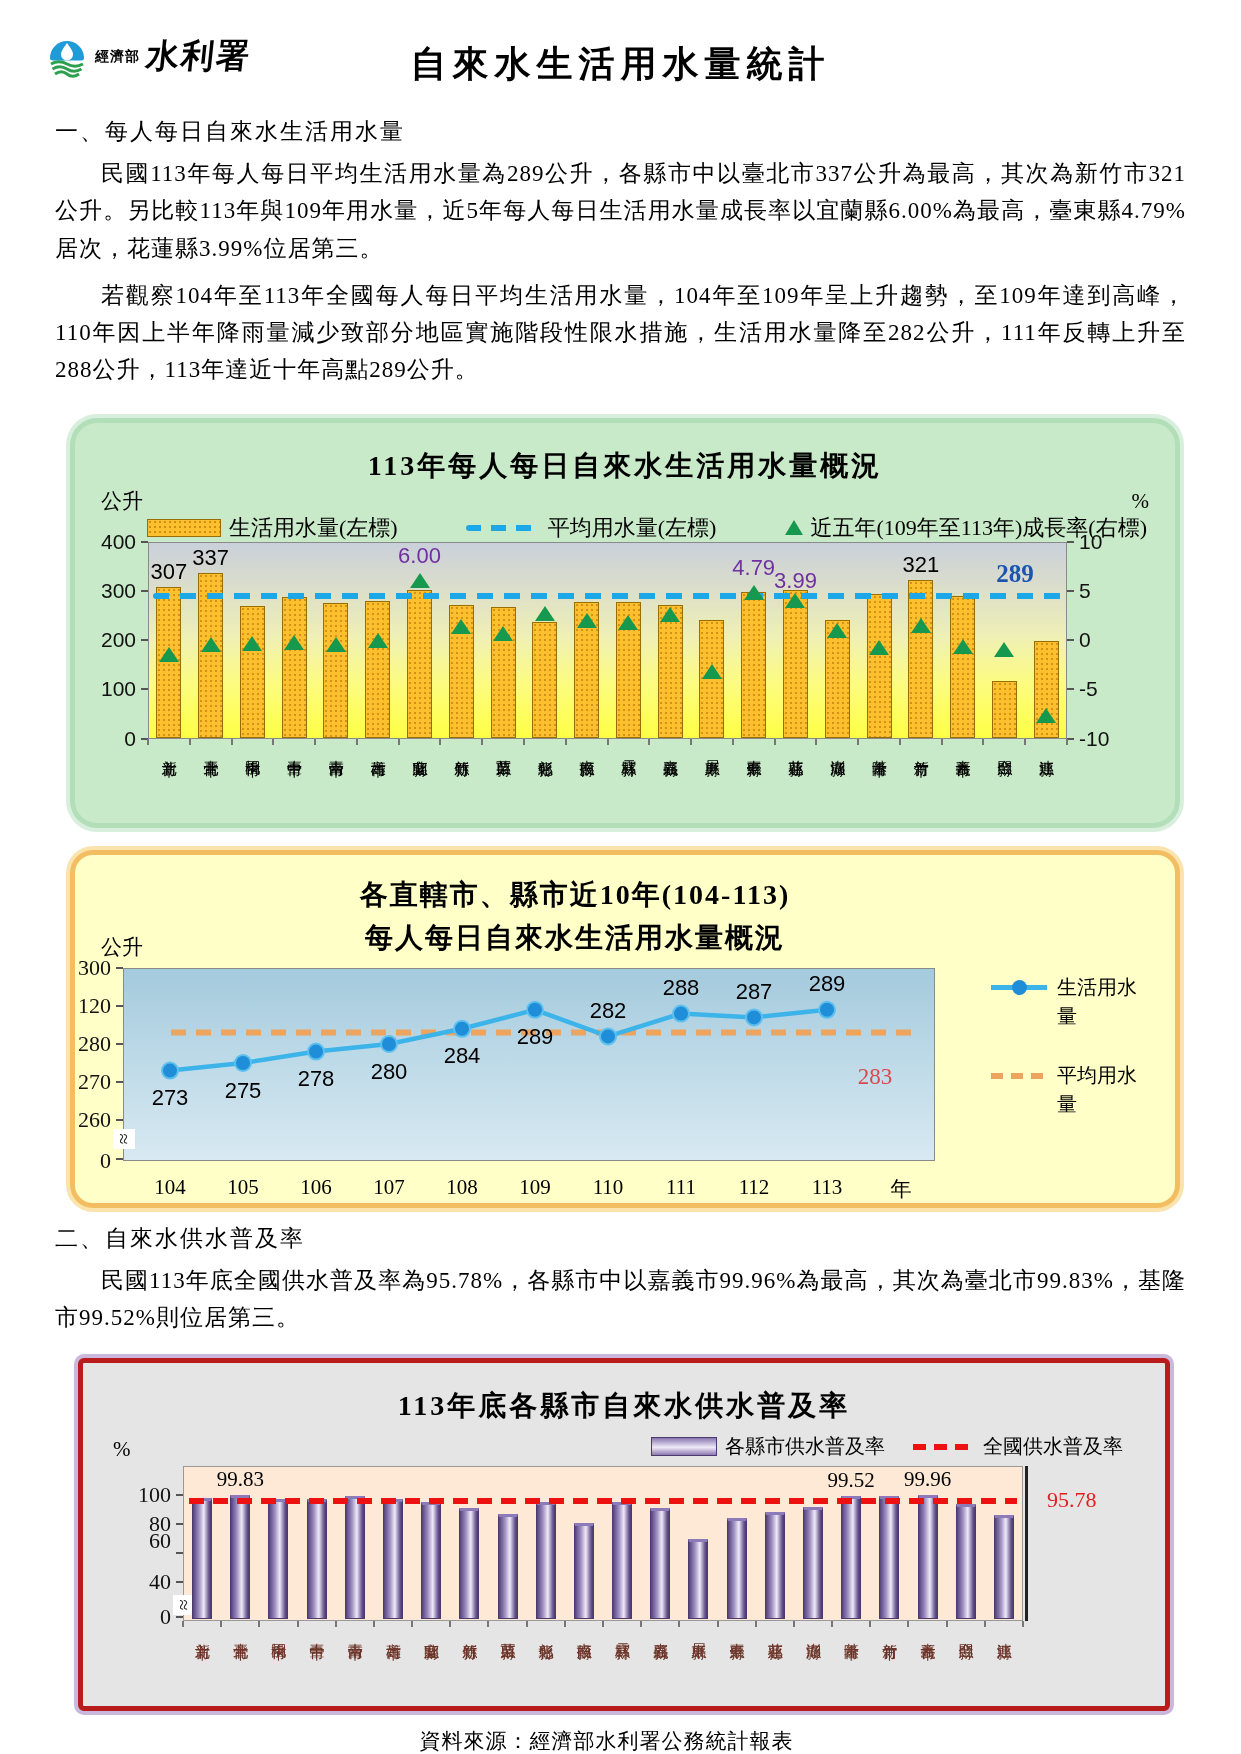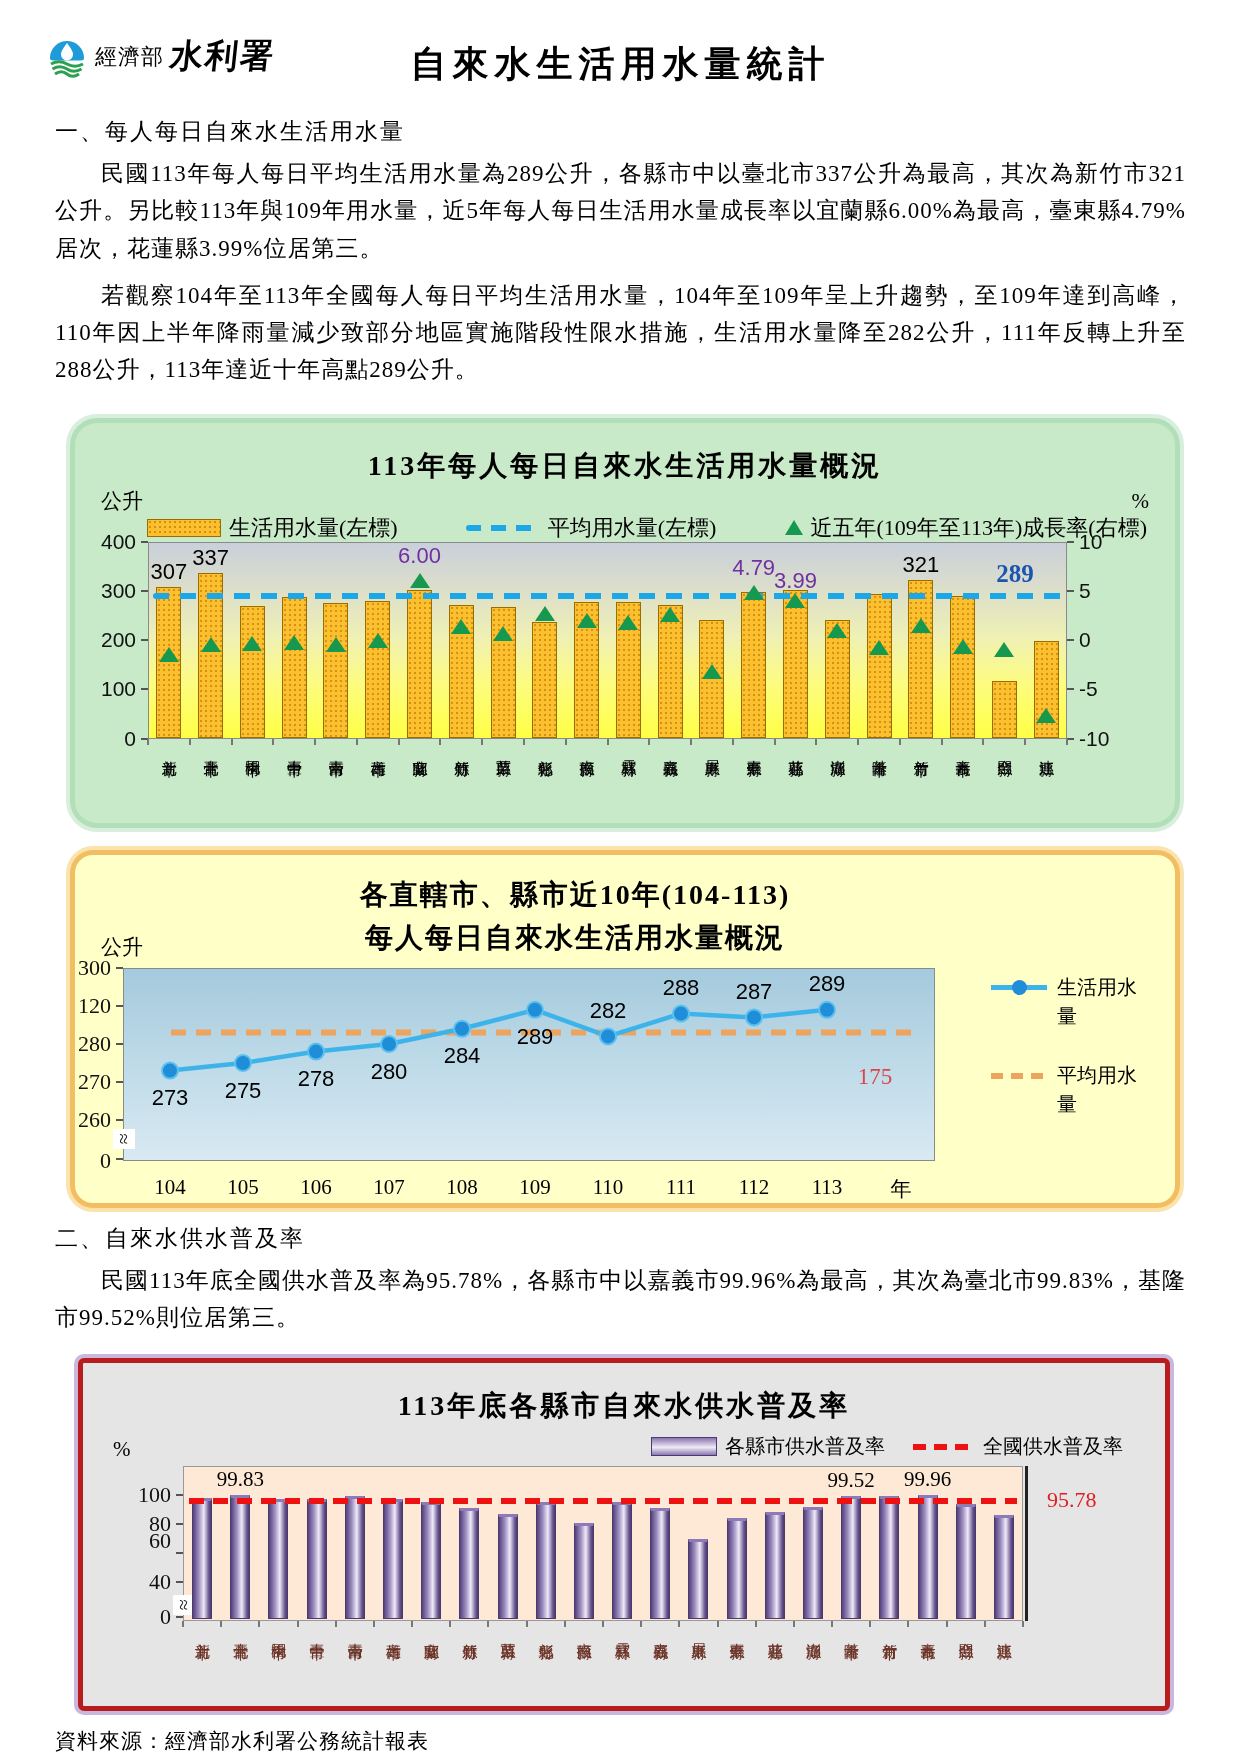--- a/index.html
+++ b/index.html
@@ -2,21 +2,21 @@
 <html><head>
 <meta charset="utf-8">
 <style>
   html,body{margin:0;padding:0;background:#fff;}
   .page{position:relative;width:1241px;height:1754px;background:#fff;overflow:hidden;
         font-family:"Liberation Serif","DejaVu Serif",serif;color:#000;}
   .content{padding:0 55px;}
   
   .hdr{position:relative;height:96px;}
   .logo{position:absolute;left:45px;top:34px;display:flex;align-items:center;gap:6px;}
-  .ag-small{font-size:22px;letter-spacing:1px;}
+  .ag-small{font-size:14px;letter-spacing:1px;font-weight:bold;}
   .ag-big{font-size:33px;font-weight:bold;transform:skewX(-6deg);letter-spacing:2px;}
   .doc-title{margin:0;padding-top:40px;text-align:center;font-size:36px;font-weight:bold;letter-spacing:6px;}
   
   .sech{font-size:23px;margin:20px 0 6px 0;letter-spacing:2px;}
   .para{font-size:23px;line-height:1.62;text-align:justify;text-indent:2em;margin:8px 0 10px 0;letter-spacing:1px;}
   
   .panel{position:relative;width:1100px;margin-left:20px;}
   .p1{height:400px;margin-top:34px;background:#c9eac9;border-radius:22px;
       box-shadow:0 0 0 5px #b2dfb8,0 0 0 9px #d9efdd;}
   .p2{height:348px;margin-top:32px;background:#ffffc8;border-radius:18px;
@@ -82,21 +82,21 @@
   .dlab2{font-family:"Liberation Sans","DejaVu Sans",sans-serif;font-size:22px;text-align:center;color:#000;}
   .avg2{font-size:23px;color:#d9484e;text-align:center;}
   .vlab3{font-size:21px;text-align:center;color:#000;}
   .nat3{font-size:22px;color:#e02020;}
   .xcat{display:flex;justify-content:center;}
   .xcat span{writing-mode:vertical-rl;text-orientation:upright;font-size:15px;line-height:1.12;letter-spacing:1px;}
   .x3 span{color:#6b3226;}
   .x2l{font-size:21px;text-align:center;}
   .brk{font-size:20px;color:#222;background:#fff;line-height:1;padding:1px 0;
        transform:rotate(90deg);}
-  .footer{margin-top:16px;text-align:left;font-size:21px;padding-right:28px;letter-spacing:1px;}
+  .footer{margin-top:16px;text-align:center;font-size:21px;padding-right:28px;letter-spacing:1px;}
 </style>
 </head>
 <body>
 
 <div class="page">
   <div class="hdr">
     <div class="logo">
       <svg width="44" height="44" viewBox="0 0 44 44">
         <circle cx="22" cy="22" r="21" fill="#ffffff"></circle>
         <path d="M5 23 a17 17 0 0 1 34 0 q0 2.5 -3 2.5 H8 q-3 0 -3 -2.5 z" fill="#1f9bd7"></path>
@@ -347,21 +347,21 @@
           <div class="dlab2" style="left: 60px; top: 230.6px; width: 70px;">273</div>
           <div class="dlab2" style="left: 133px; top: 223px; width: 70px;">275</div>
           <div class="dlab2" style="left: 206px; top: 211.6px; width: 70px;">278</div>
           <div class="dlab2" style="left: 279px; top: 204px; width: 70px;">280</div>
           <div class="dlab2" style="left: 352px; top: 188.8px; width: 70px;">284</div>
           <div class="dlab2" style="left: 425px; top: 169.8px; width: 70px;">289</div>
           <div class="dlab2" style="left: 498px; top: 143.4px; width: 70px;">282</div>
           <div class="dlab2" style="left: 571px; top: 120.6px; width: 70px;">288</div>
           <div class="dlab2" style="left: 644px; top: 124.4px; width: 70px;">287</div>
           <div class="dlab2" style="left: 717px; top: 116.8px; width: 70px;">289</div>
-          <div class="avg2" style="left: 760px; top: 209.6px; width: 80px;">175</div>
+          <div class="avg2" style="left: 760px; top: 209.6px; width: 80px;">283</div>
           <div class="x2l" style="left: 63px; top: 320px; width: 64px;">104</div>
           <div class="x2l" style="left: 136px; top: 320px; width: 64px;">105</div>
           <div class="x2l" style="left: 209px; top: 320px; width: 64px;">106</div>
           <div class="x2l" style="left: 282px; top: 320px; width: 64px;">107</div>
           <div class="x2l" style="left: 355px; top: 320px; width: 64px;">108</div>
           <div class="x2l" style="left: 428px; top: 320px; width: 64px;">109</div>
           <div class="x2l" style="left: 501px; top: 320px; width: 64px;">110</div>
           <div class="x2l" style="left: 574px; top: 320px; width: 64px;">111</div>
           <div class="x2l" style="left: 647px; top: 320px; width: 64px;">112</div>
           <div class="x2l" style="left: 720px; top: 320px; width: 64px;">113</div>

